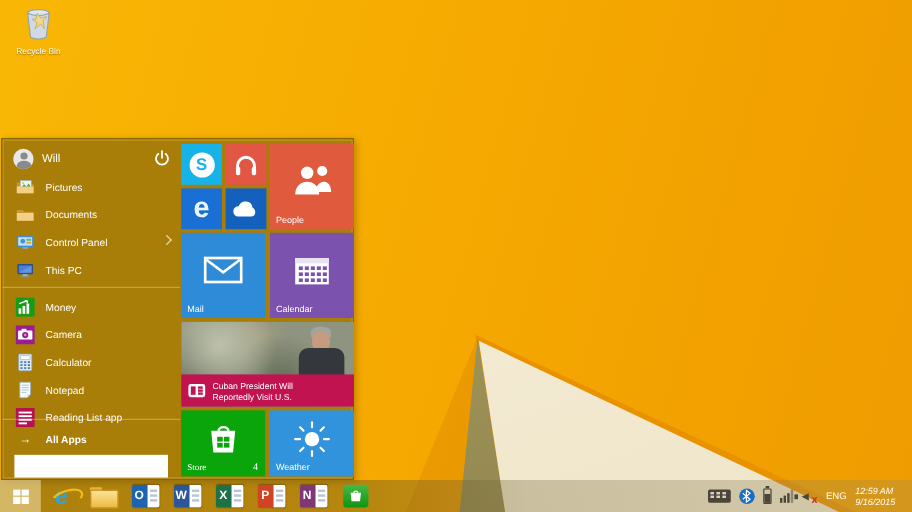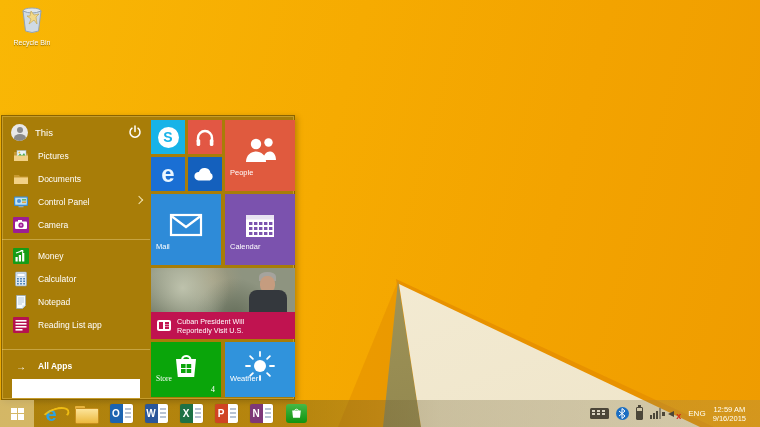--- a/index.html
+++ b/index.html
@@ -44,21 +44,21 @@
   .chev { position:absolute; right:8px; top:7px; width:6px; height:6px;
       border-top:1.4px solid #f4e4b0; border-right:1.4px solid #f4e4b0; transform:rotate(45deg); }
   .all-apps { position:absolute; left:0; top:240px; width:148px; height:20px; display:flex; align-items:center; padding-left:11px; cursor:pointer; }
   .all-apps .arrow { width:16px; text-align:center; color:#fff; font-size:10px; }
   .all-apps .lbl { color:#fff; font-size:8.5px; font-weight:bold; margin-left:9px; }
   .search-wrap { position:absolute; left:10px; top:263px; width:128px; height:19px; background:#fff; display:flex; align-items:center; }
   .search-wrap input { flex:1; border:0; outline:none; height:100%; font-size:9px; padding:0 4px; background:transparent; }
 
   
   .tile { position:absolute; cursor:pointer; overflow:hidden; }
-  .tile .t-label { position:absolute; left:5px; bottom:14px; color:#fff; font-size:7.5px; }
+  .tile .t-label { position:absolute; left:5px; bottom:3px; color:#fff; font-size:7.5px; }
   .tile .t-badge { position:absolute; right:6px; bottom:3px; color:#fff; font-size:8.5px; }
   .t-center { position:absolute; inset:0; display:flex; align-items:center; justify-content:center; }
 
   .skype-circle { width:21px; height:21px; border-radius:50%; background:#fff; display:flex; align-items:center; justify-content:center;
       font-weight:bold; font-size:14px; color:#17b3e8; }
   .ie-e { color:#eaf6ff; font-size:24px; font-weight:bold; line-height:1; }
   .news-photo { position:absolute; inset:0; background-color:#8e9480;
       background-image:
         radial-gradient(circle at 22% 28%, rgba(196,200,178,.9), transparent 38%),
         radial-gradient(circle at 58% 72%, rgba(88,98,78,.8), transparent 42%),
@@ -110,21 +110,21 @@
   .tray-batt { width:7px; height:13px; border:1px solid #4c4638; border-radius:1px; position:relative; background:linear-gradient(180deg,transparent 30%,#4c4638 30%); }
   .tray-batt::before { content:""; position:absolute; left:1px; top:-3px; width:3px; height:2px; background:#4c4638; }
   .tray-net { display:flex; align-items:flex-end; gap:1px; height:11px; }
   .tray-net span { width:2.2px; background:#4c4638; }
   .tray-vol { position:relative; width:13px; height:12px; }
   .tray-vol .spk { position:absolute; left:0; top:3px; width:0; height:0;
       border-top:3px solid transparent; border-bottom:3px solid transparent; border-right:6px solid #4c4638; }
   .tray-vol .spk::before { content:""; position:absolute; left:-6px; top:-2px; width:3px; height:4px; background:#4c4638; }
   .tray-vol .mute { position:absolute; right:0; bottom:-1px; color:#d42a1d; font-size:9px; font-weight:bold; line-height:1; }
   .tray-lang { color:#fffdf2; font-size:8px; }
-  .tray-clock { text-align:center; color:#fffdf2; font-size:7.5px; line-height:9px; }
+  .tray-clock { text-align:left; color:#fffdf2; font-size:7.5px; line-height:9px;font-style:italic; }
 </style>
 </head>
 <body>
 
 <div id="screen">
 
   <div class="wp wp-base"></div>
   <div class="wp wp-crease"></div>
   <div class="wp wp-ridge"></div>
   <div class="wp wp-olive"></div>
@@ -137,21 +137,21 @@
       <path d="M8 10 l4 3 -2 5 5-4 3 4 -1-7 3-3 -5 1 -3-4 -1 5z" fill="#f2d98a" stroke="#c2a145" stroke-width=".6"></path>
     </svg>
     <div class="lbl">Recycle Bin</div>
   </div>
 
   <div class="start-menu">
 
     <div class="sm-left">
       <div class="sm-header">
         <div class="avatar"></div>
-        <div class="user-name">This</div>
+        <div class="user-name">Will</div>
         <div class="power-btn">
           <svg width="16" height="16" viewBox="0 0 16 16">
             <path d="M5 4.2 a5 5 0 1 0 6 0" fill="none" stroke="#fff" stroke-width="1.5" stroke-linecap="round"></path>
             <line x1="8" y1="2" x2="8" y2="7.5" stroke="#fff" stroke-width="1.5" stroke-linecap="round"></line>
           </svg>
         </div>
       </div>
 
       <div class="sm-list">
 
@@ -180,43 +180,53 @@
             <rect x="2.2" y="3.7" width="11.6" height="7" fill="#bfe3f7"></rect>
             <circle cx="6" cy="7" r="2" fill="#4a90d9"></circle>
             <rect x="9" y="5" width="4" height="1.6" fill="#62b56a"></rect>
             <rect x="9" y="7.5" width="4" height="1.6" fill="#e2a33c"></rect>
             <rect x="5.5" y="12" width="5" height="1.3" fill="#93a9ba"></rect>
           </svg>
           <span class="lbl">Control Panel</span>
           <span class="chev"></span>
         </div>
 
+        <div class="sm-item">
+          <svg class="sm-ic" viewBox="0 0 16 16">
+            <rect x="1.5" y="3" width="13" height="8.5" rx="1" fill="#2a4d8f"></rect>
+            <rect x="2.7" y="4.2" width="10.6" height="6.1" fill="#4a7fd4"></rect>
+            <path d="M2.7 10.3 l10.6-6.1 v6.1z" fill="#6d9fe8" opacity=".7"></path>
+            <rect x="6" y="11.5" width="4" height="1.6" fill="#9fb0c4"></rect>
+            <rect x="4.5" y="13.1" width="7" height="1" fill="#7f93aa"></rect>
+          </svg>
+          <span class="lbl">This PC</span>
+        </div>
 
         <div class="sm-sep" style="top:95px"></div>
+
+        <div class="sm-item" style="margin-top:8px">
+          <svg class="sm-ic" viewBox="0 0 16 16">
+            <rect width="16" height="16" rx="1" fill="#169c16"></rect>
+            <rect x="2.5" y="9" width="2.2" height="4.5" fill="#fff"></rect>
+            <rect x="5.8" y="7" width="2.2" height="6.5" fill="#fff"></rect>
+            <rect x="9.1" y="5" width="2.2" height="8.5" fill="#fff"></rect>
+            <path d="M3 5 l7-2.5 m0 0 l-2.5 0 m2.5 0 l-.5 2.3" stroke="#fff" stroke-width="1.1" fill="none"></path>
+          </svg>
+          <span class="lbl">Money</span>
+        </div>
 
         <div class="sm-item">
           <svg class="sm-ic" viewBox="0 0 16 16">
             <rect width="16" height="16" rx="1" fill="#9c1d93"></rect>
             <rect x="2" y="4.5" width="12" height="7.5" rx="1" fill="#fff"></rect>
             <rect x="5" y="3" width="4" height="2" fill="#fff"></rect>
             <circle cx="8" cy="8.2" r="2.6" fill="#9c1d93"></circle>
             <circle cx="8" cy="8.2" r="1.1" fill="#e287dc"></circle>
           </svg>
           <span class="lbl">Camera</span>
-        </div>
-
-        <div class="sm-item" style="margin-top:8px">
-          <svg class="sm-ic" viewBox="0 0 16 16">
-            <rect width="16" height="16" rx="1" fill="#169c16"></rect>
-            <rect x="2.5" y="9" width="2.2" height="4.5" fill="#fff"></rect>
-            <rect x="5.8" y="7" width="2.2" height="6.5" fill="#fff"></rect>
-            <rect x="9.1" y="5" width="2.2" height="8.5" fill="#fff"></rect>
-            <path d="M3 5 l7-2.5 m0 0 l-2.5 0 m2.5 0 l-.5 2.3" stroke="#fff" stroke-width="1.1" fill="none"></path>
-          </svg>
-          <span class="lbl">Money</span>
         </div>
 
         <div class="sm-item">
           <svg class="sm-ic" viewBox="0 0 16 16">
             <rect x="2.5" y="1" width="11" height="14" rx="1" fill="#dce9f5" stroke="#8fa6ba" stroke-width=".6"></rect>
             <rect x="4" y="2.5" width="8" height="3" fill="#fff" stroke="#9db3c6" stroke-width=".5"></rect>
             <g fill="#4a7fb5">
               <rect x="4" y="7" width="1.8" height="1.5"></rect>
                 <rect x="7.1" y="7" width="1.8" height="1.5"></rect>
                 <rect x="10.2" y="7" width="1.8" height="1.5"></rect>

